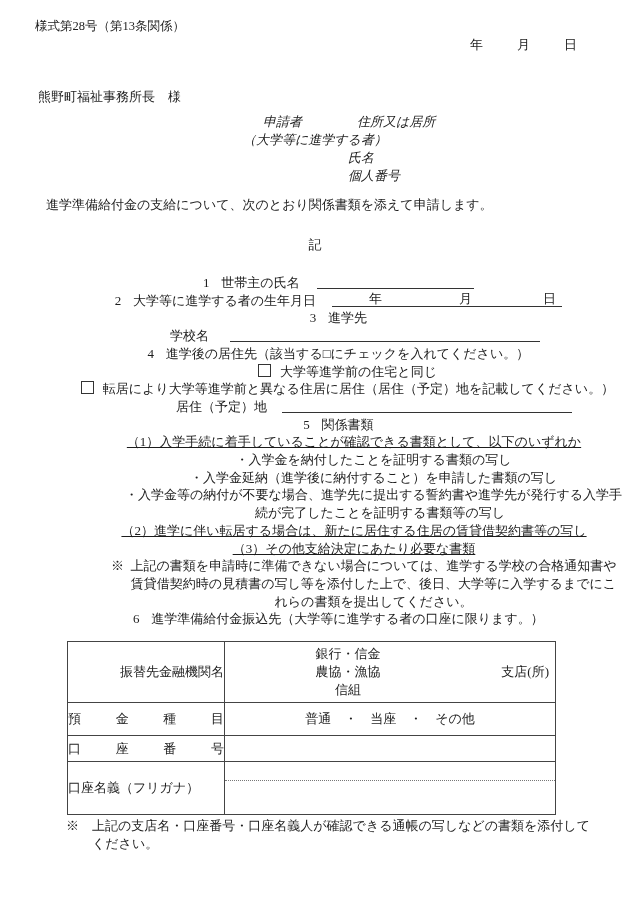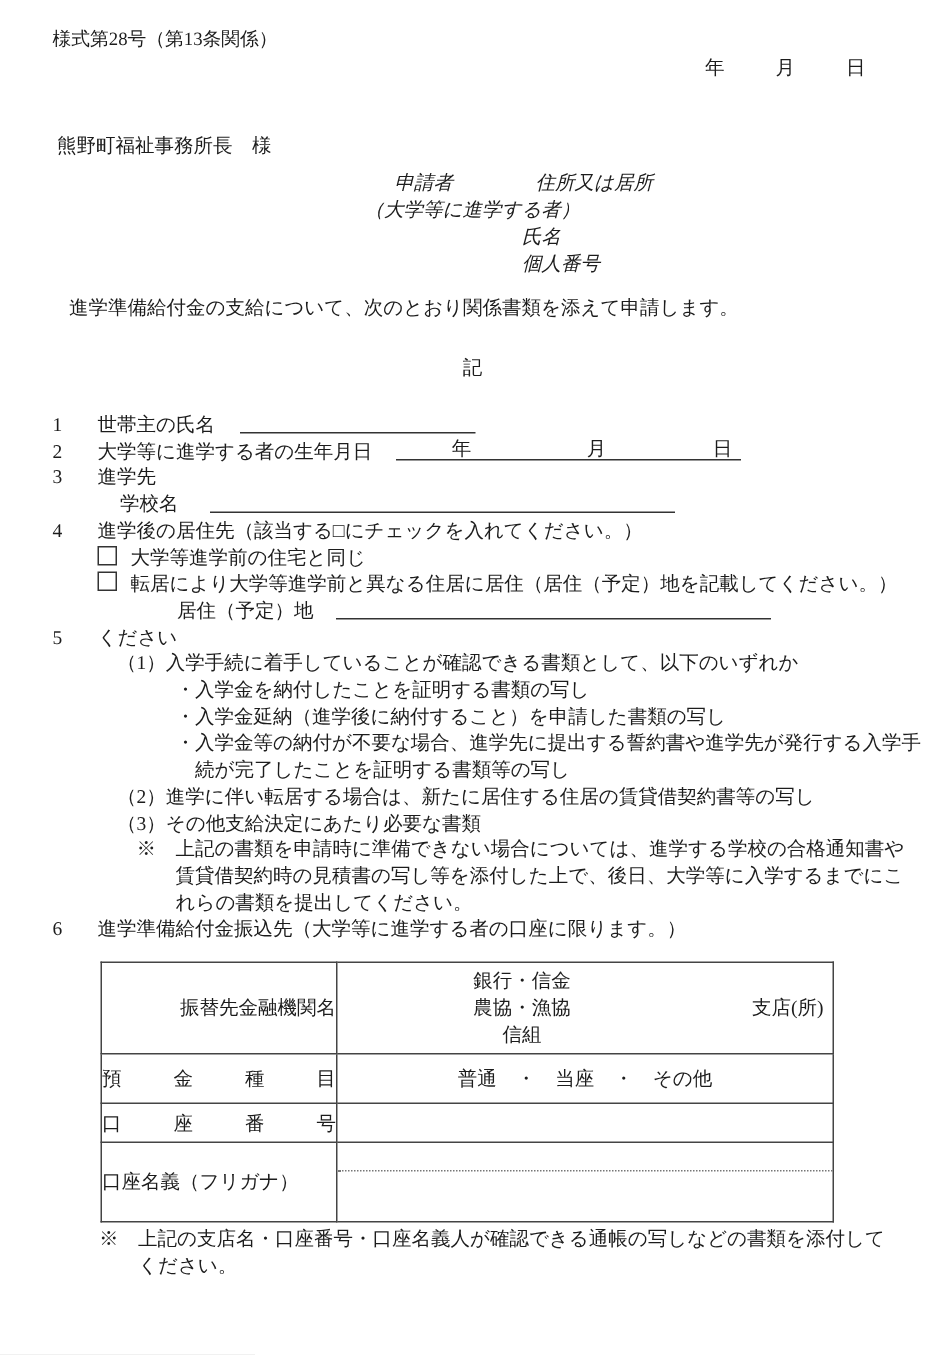--- a/index.html
+++ b/index.html
@@ -27,28 +27,28 @@
   .applicant span{position:absolute;white-space:nowrap;font-style:italic;}
   .ap-label{left:263px;top:0;}
   .ap-addr{left:357px;top:0;}
   .ap-sub{left:243px;top:18px;}
   .ap-name{left:348px;top:36px;}
   .ap-id{left:348px;top:54px;}
 
   .intro{left:46px;top:196px;}
   .record-marker{left:0;right:0;top:236px;text-align:center;}
 
-  .list{left:0;top:274px;width:630px;}
+  .list{left:0;top:274px;width:630px;text-align:center;}
   .line{line-height:17.7px;white-space:nowrap;}
   .no{display:inline-block;width:30px;}
   .ind1{padding-left:35px;}
   .ind-school{padding-left:80px;}
   .ind-chk{padding-left:65px;}
   .ind-res{padding-left:118px;}
-  .ind-paren{padding-left:78px;}
+  .ind-paren{padding-left:78px;text-decoration:underline;}
   .ind-bullet{padding-left:117px;}
   .ind-cont{padding-left:130px;}
   .ind-note{padding-left:91px;}
   .ind-note .marker{display:inline-block;width:26px;}
   .ind-note-cont{padding-left:117px;}
 
   .fill{display:inline-block;border-bottom:1px solid #333;height:14px;vertical-align:-2px;position:relative;}
   .fill-household{width:157px;margin-left:17px;}
   .fill-birth{width:230px;margin-left:16px;}
   .fill-birth span{position:absolute;bottom:-2px;}
@@ -128,21 +128,21 @@
 
     <div class="line ind-chk">
       <span class="checkbox"></span><span>転居により大学等進学前と異なる住居に居住（居住（予定）地を記載してください。）</span>
     </div>
 
     <div class="line ind-res">
       <span>居住（予定）地</span><span class="fill fill-res"></span>
     </div>
 
     <div class="line ind1">
-      <span class="no">5</span><span>ください</span>
+      <span class="no">5</span><span>関係書類</span>
     </div>
 
     <div class="line ind-paren">（1）入学手続に着手していることが確認できる書類として、以下のいずれか</div>
     <div class="line ind-bullet">・入学金を納付したことを証明する書類の写し</div>
     <div class="line ind-bullet">・入学金延納（進学後に納付すること）を申請した書類の写し</div>
     <div class="line ind-bullet">・入学金等の納付が不要な場合、進学先に提出する誓約書や進学先が発行する入学手</div>
     <div class="line ind-cont">続が完了したことを証明する書類等の写し</div>
     <div class="line ind-paren">（2）進学に伴い転居する場合は、新たに居住する住居の賃貸借契約書等の写し</div>
     <div class="line ind-paren">（3）その他支給決定にあたり必要な書類</div>
 

